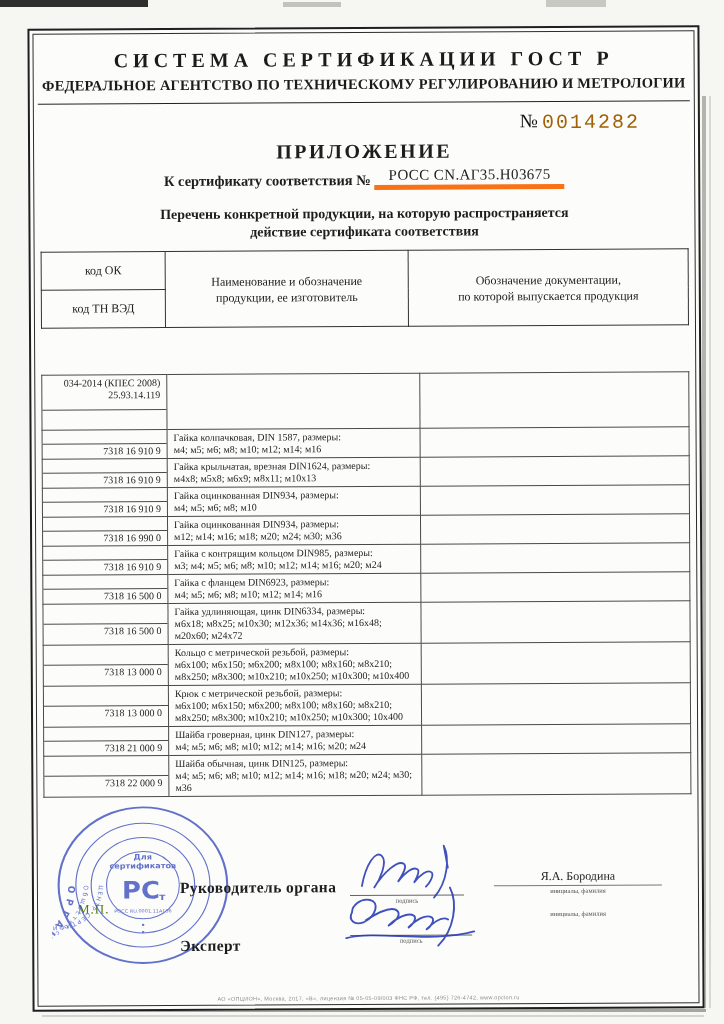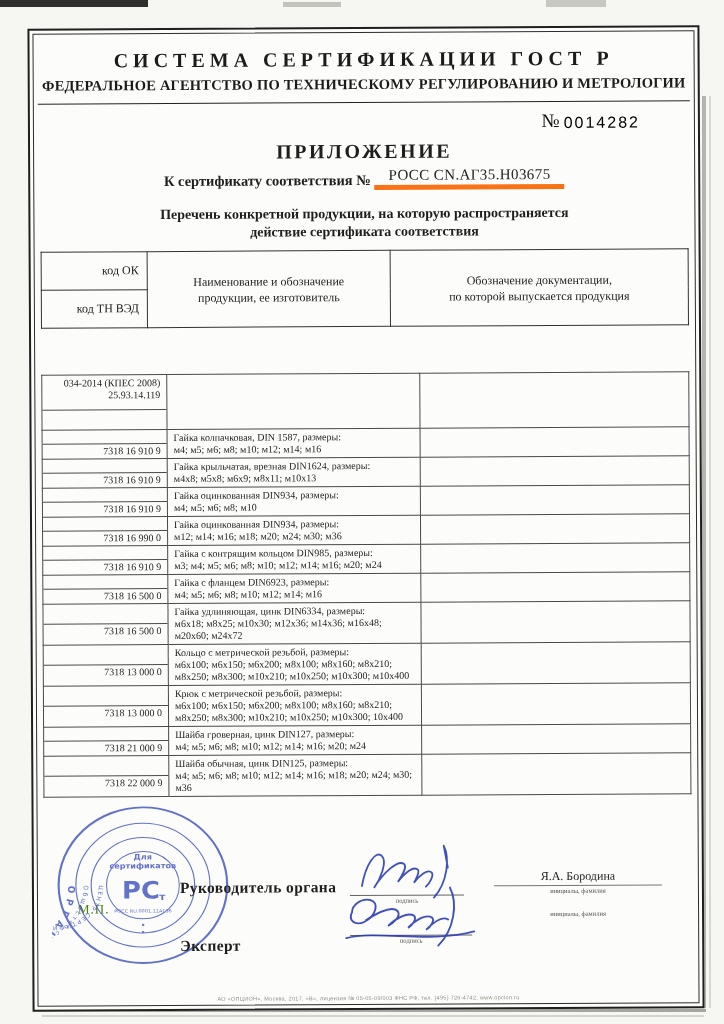--- a/index.html
+++ b/index.html
@@ -29,38 +29,38 @@
   }
 
   
   .hdr{padding-top:15px;padding-bottom:9px;border-bottom:1.5px solid #222;text-align:center;}
   .hdr-title{font-size:20px;font-weight:bold;letter-spacing:5px;color:#1b1b1b;}
   .hdr-agency{font-size:14.5px;font-weight:bold;letter-spacing:.2px;margin-top:5px;color:#1b1b1b;}
 
   .formno{margin-top:8px;text-align:right;padding-right:50px;height:26px;}
   .formno .nsign{font-size:19px;color:#111;}
   .formno .digits{
-    font-family:Liberation Sans, sans-serif;font-size:16px;letter-spacing:2px;
-    color:#000000;vertical-align:-1px;
+    font-family:Liberation Mono, monospace;font-size:20px;letter-spacing:2px;
+    color:#a16207;vertical-align:-1px;
   }
 
   .doc-title{text-align:center;font-size:20px;font-weight:bold;letter-spacing:2.5px;margin-top:3px;}
   .certline{text-align:center;margin-top:9px;font-size:14.5px;font-weight:bold;height:24px;}
   .certline .certno{
     display:inline-block;font-size:15px;font-weight:normal;
     border-bottom:5px solid #f97316;padding:0 14px 1px;
     transform:translateY(-5px);letter-spacing:.4px;
   }
   .subtitle{text-align:center;font-size:14px;font-weight:bold;margin-top:9px;line-height:1.3;white-space:pre-line;}
 
   
   table{border-collapse:collapse;width:648px;margin:0 auto;table-layout:fixed;}
   .hdr-table{margin-top:9px;}
   .hdr-table td{border:1.5px solid #333;font-size:12px;color:#222;}
-  .hdr-table .th1{width:106px;text-align:right;padding:4px 8px;height:38px;box-sizing:border-box;}
+  .hdr-table .th1{width:124px;text-align:center;padding:4px 8px;height:38px;box-sizing:border-box;}
   .hdr-table .th2{width:240px;text-align:center;white-space:pre-line;line-height:1.35;}
   .hdr-table .th3{text-align:center;white-space:pre-line;line-height:1.35;}
 
   .gap{height:46px;}
 
   .body-table td{border:1px solid #4a4a4a;font-size:10px;vertical-align:top;}
   .body-table{border:1.5px solid #333;}
   .c-code{width:124px;position:relative;padding:0;}
   .c-name{width:240px;padding:2px 6px;line-height:1.2;}
   .c-doc{padding:0;}

